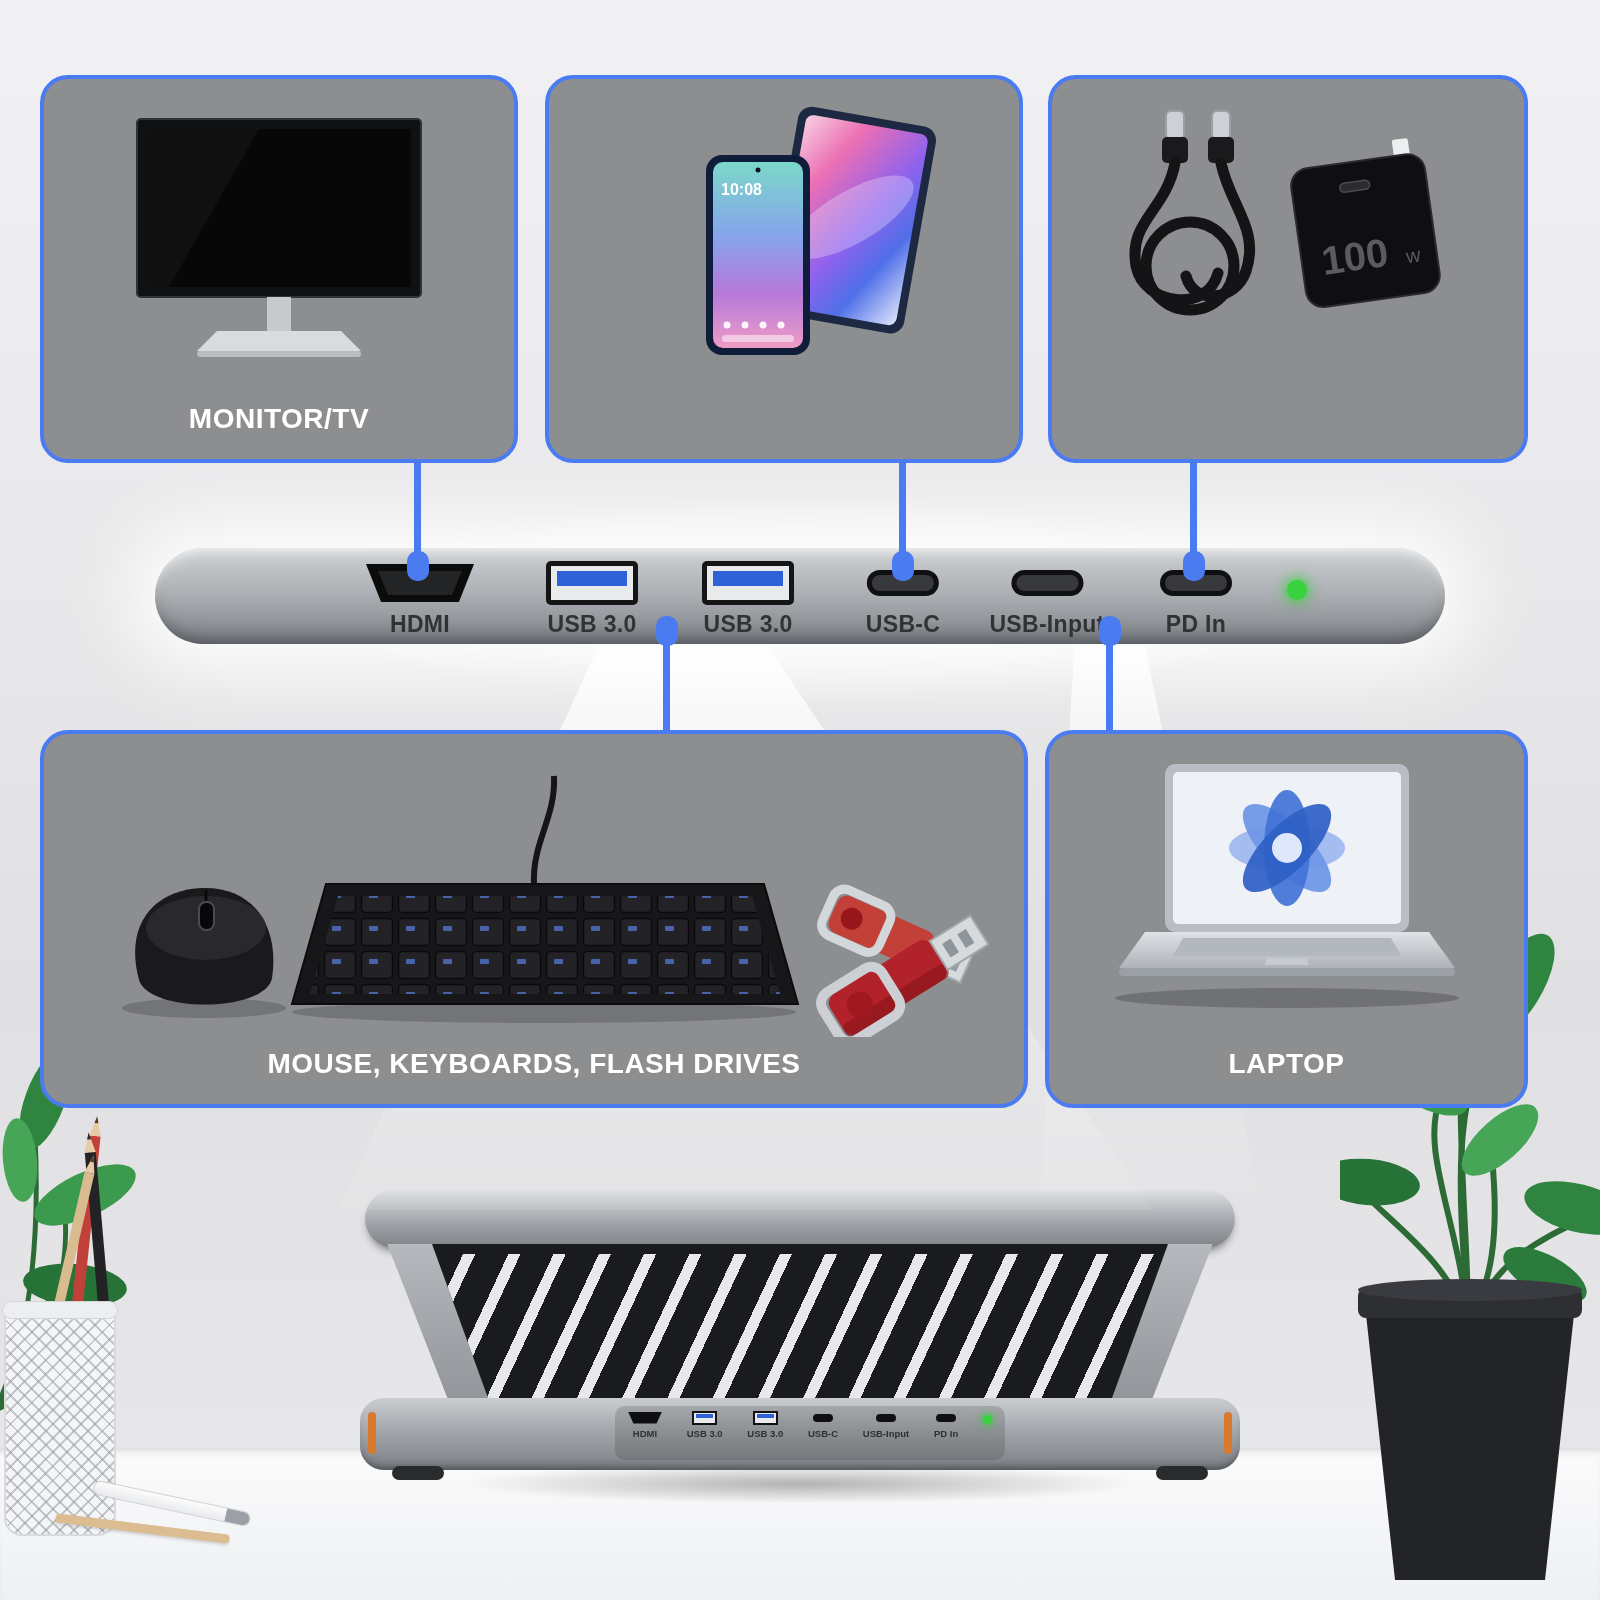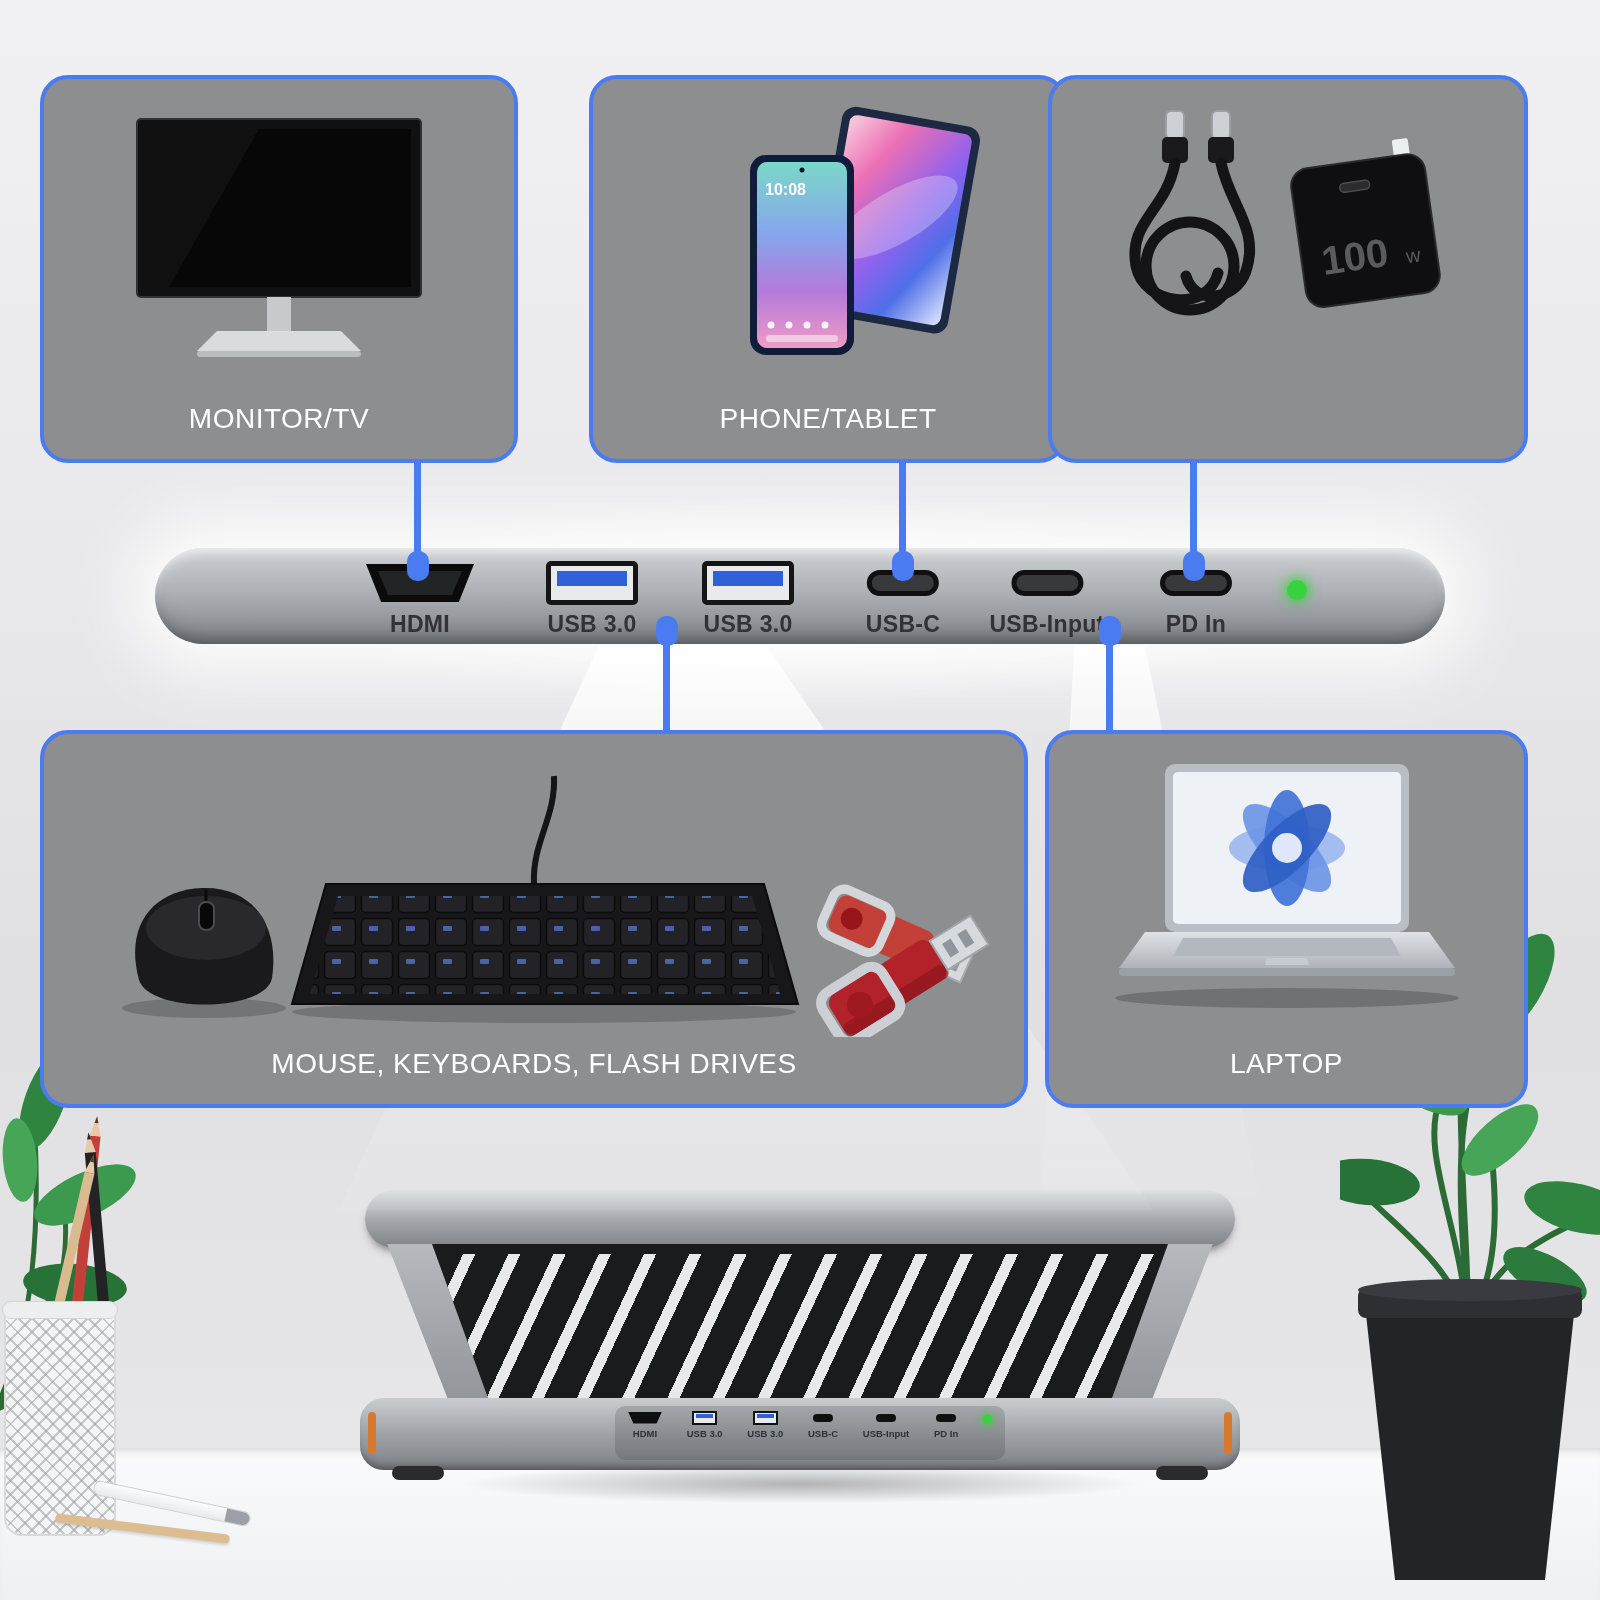--- a/index.html
+++ b/index.html
@@ -17,26 +17,26 @@
   .beam{position:absolute;}
   .beam-left{left:330px;top:646px;width:840px;height:564px;
     background:linear-gradient(180deg,rgba(255,255,255,.85),rgba(255,255,255,.3) 55%,rgba(255,255,255,.06));
     clip-path:polygon(32% 0,52% 0,98% 100%,1% 100%);}
   .beam-right{left:1020px;top:646px;width:260px;height:548px;
     background:linear-gradient(180deg,rgba(255,255,255,.8),rgba(255,255,255,.26) 55%,rgba(255,255,255,.05));
     clip-path:polygon(21% 0,48% 0,92% 100%,8% 100%);}
   
   .card{position:absolute;background:#8d8e90;border:4px solid #4a7bf0;border-radius:28px;}
   .card-monitor{left:40px;top:75px;width:470px;height:380px;}
-  .card-phone{left:545px;top:75px;width:470px;height:380px;margin-left:44px;}
+  .card-phone{left:545px;top:75px;width:470px;height:380px;}
   .card-charger{left:1048px;top:75px;width:472px;height:380px;}
   .card-peripherals{left:40px;top:730px;width:980px;height:370px;}
   .card-laptop{left:1045px;top:730px;width:475px;height:370px;}
   .card-label{position:absolute;left:0;right:0;bottom:24px;text-align:center;color:#ffffff;
-    font-weight:400;font-size:28px;letter-spacing:.5px;white-space:nowrap;}
+    font-weight:700;font-size:28px;letter-spacing:.5px;white-space:nowrap;}
   .card-img{position:absolute;left:50%;transform:translateX(-50%);}
   
   .line-v{position:absolute;width:7px;background:#4a7bf0;border-radius:3px;}
   .cap{position:absolute;width:22px;height:30px;border-radius:10px;background:#4a7bf0;}
   
   .dock{position:absolute;left:155px;top:548px;width:1290px;height:96px;border-radius:48px;
     background:linear-gradient(180deg,#cdd0d3 0%,#aeb1b5 45%,#8b8f94 85%,#7c8085 100%);
     box-shadow:0 0 70px 26px rgba(255,255,255,.92),
       inset 0 10px 14px -8px rgba(255,255,255,.85),
       inset 0 -14px 18px -10px rgba(40,42,46,.55);}
@@ -326,21 +326,20 @@
         <text x="107" y="98" font-size="16" font-weight="bold" fill="#ffffff">10:08</text>
         <g fill="#ffffff" opacity="0.9">
           <circle cx="113" cy="228" r="3.5"></circle>
             <circle cx="131" cy="228" r="3.5"></circle>
           <circle cx="149" cy="228" r="3.5"></circle>
             <circle cx="167" cy="228" r="3.5"></circle>
           <rect x="108" y="238" width="72" height="7" rx="3.5" opacity="0.55"></rect>
         </g>
       </g>
     </svg>
-    <div class="card-label">PHONE/TABLET</div>
   </div>
 
   <div class="card card-charger">
     <svg class="card-img" style="top:22px" width="360" height="265" viewBox="0 0 360 265">
       <g>
         <rect x="58" y="10" width="18" height="28" rx="5" fill="#cdd1d5" stroke="#9aa0a5" stroke-width="2"></rect>
         <rect x="104" y="10" width="18" height="28" rx="5" fill="#cdd1d5" stroke="#9aa0a5" stroke-width="2"></rect>
         <rect x="54" y="36" width="26" height="26" rx="5" fill="#1a1a1c"></rect>
         <rect x="100" y="36" width="26" height="26" rx="5" fill="#1a1a1c"></rect>
         <g stroke="#141416" stroke-width="11" fill="none" stroke-linecap="round">

